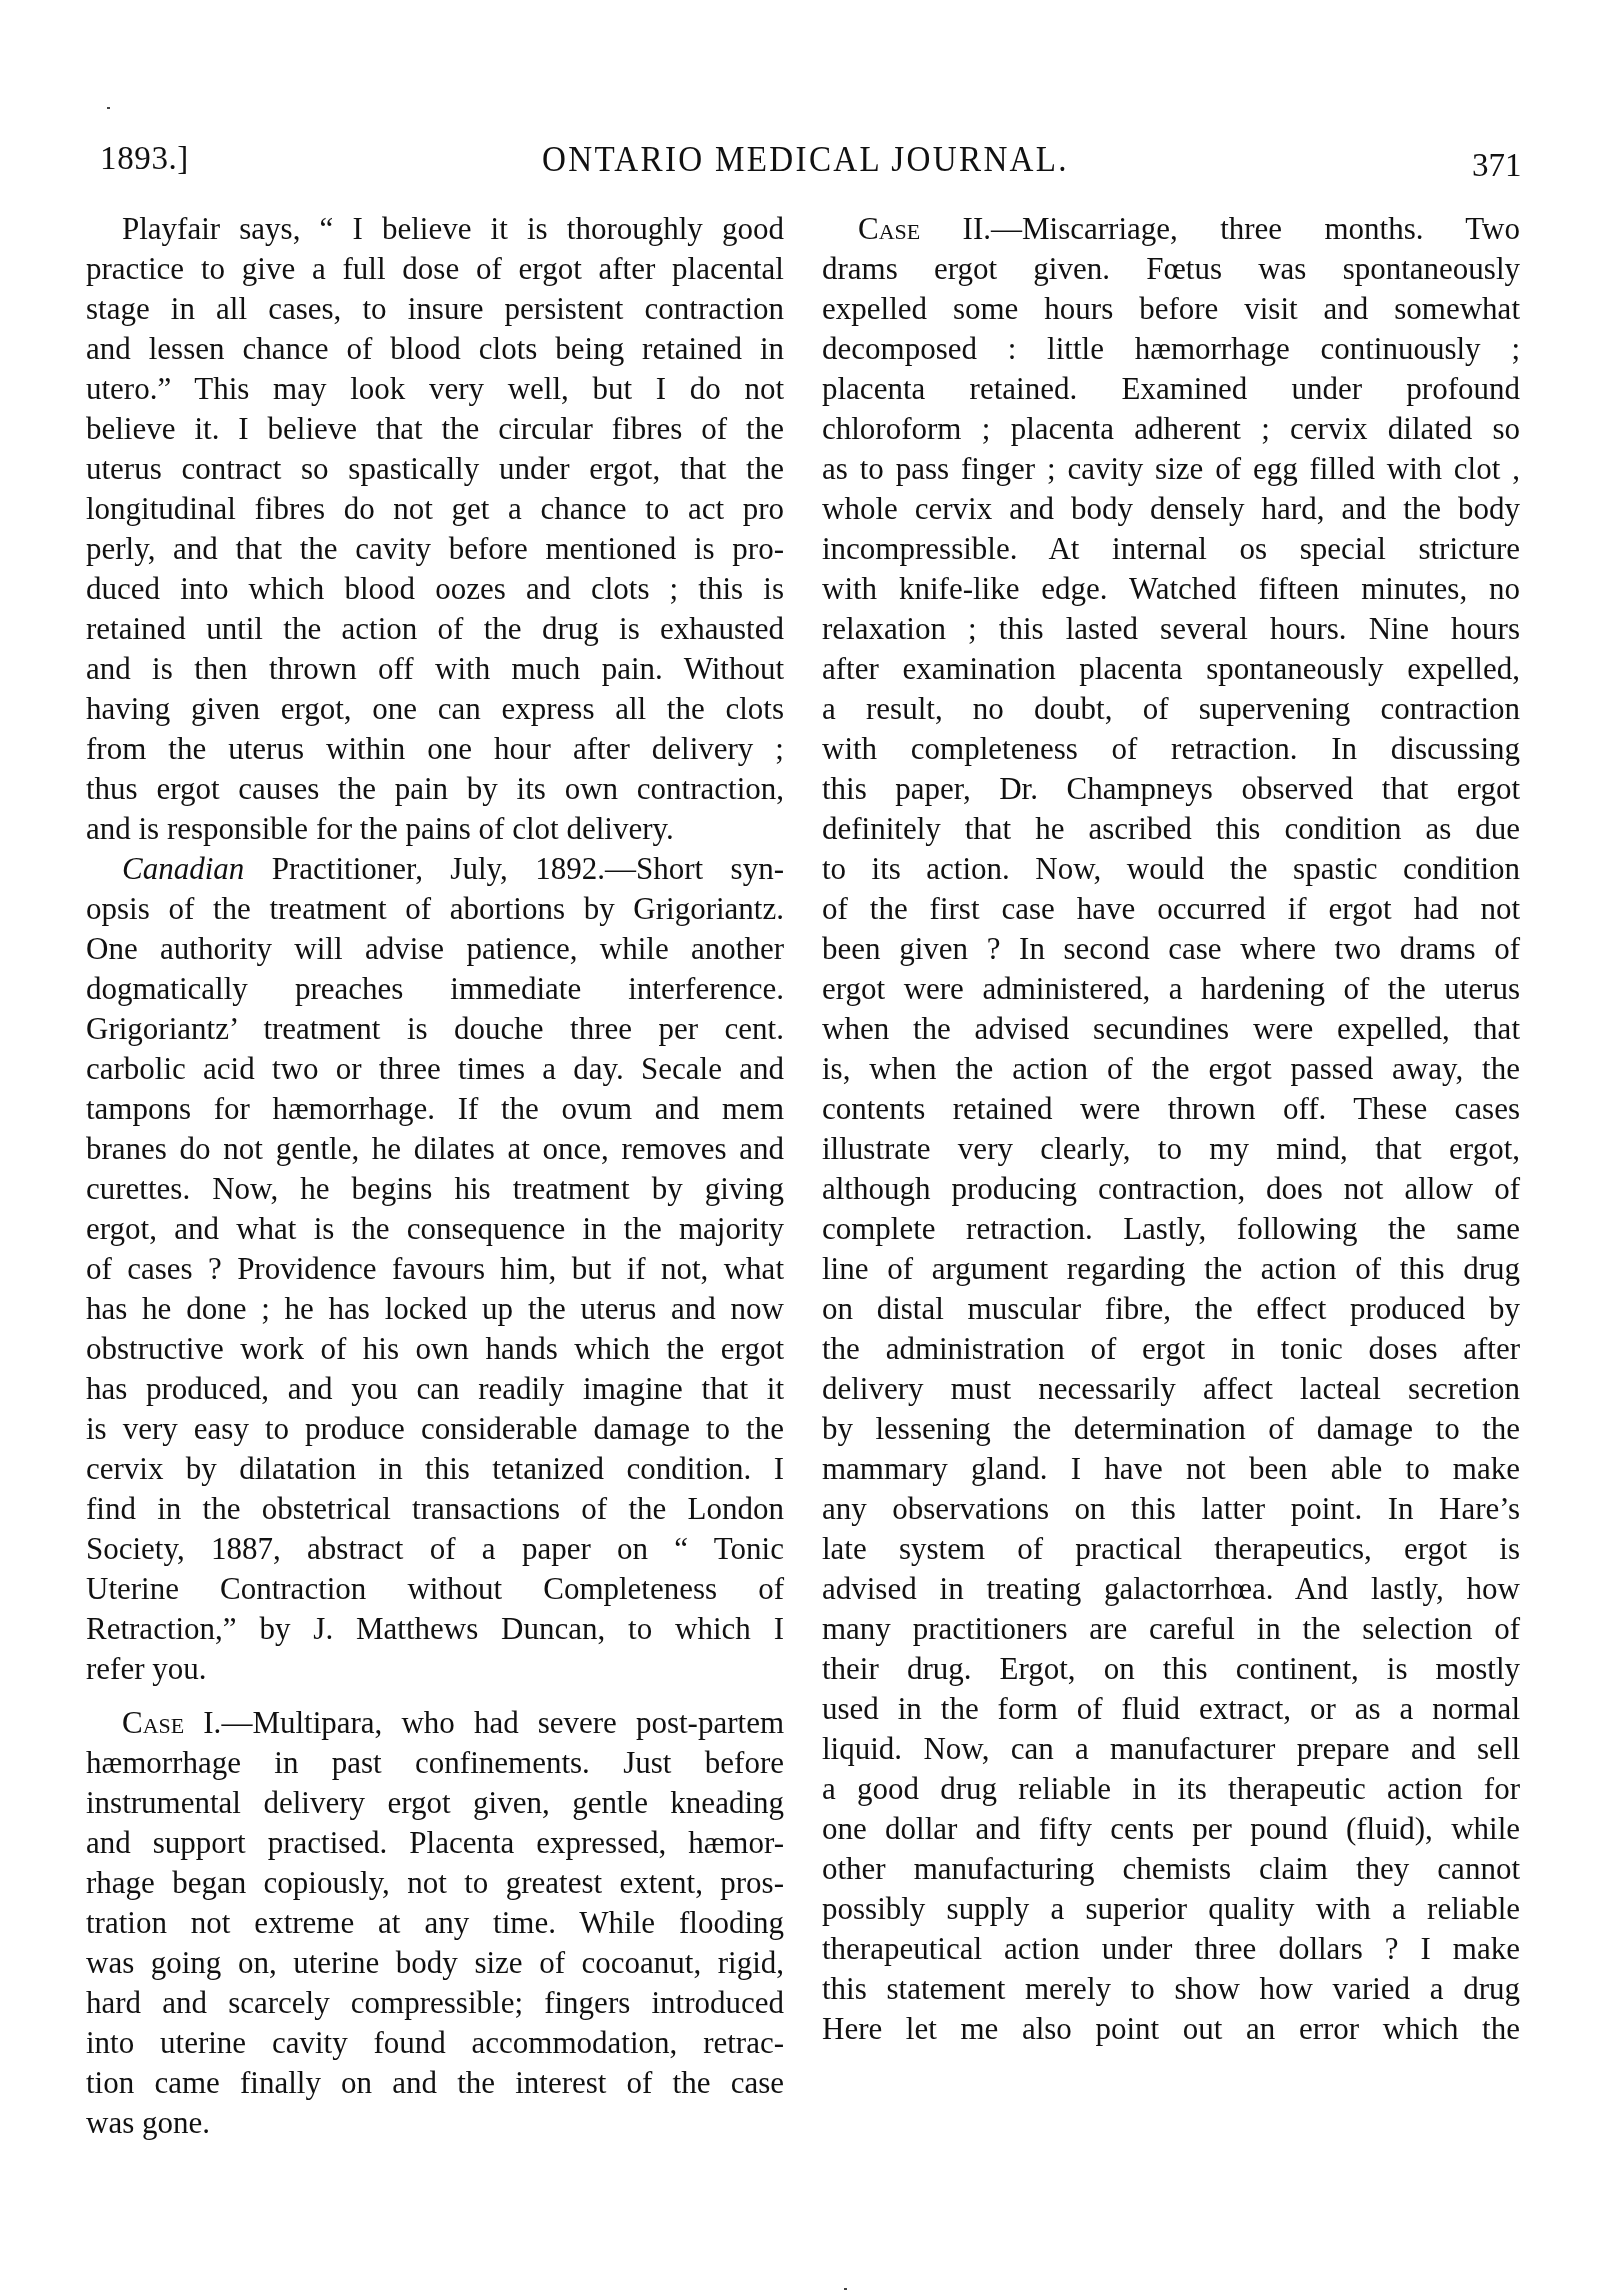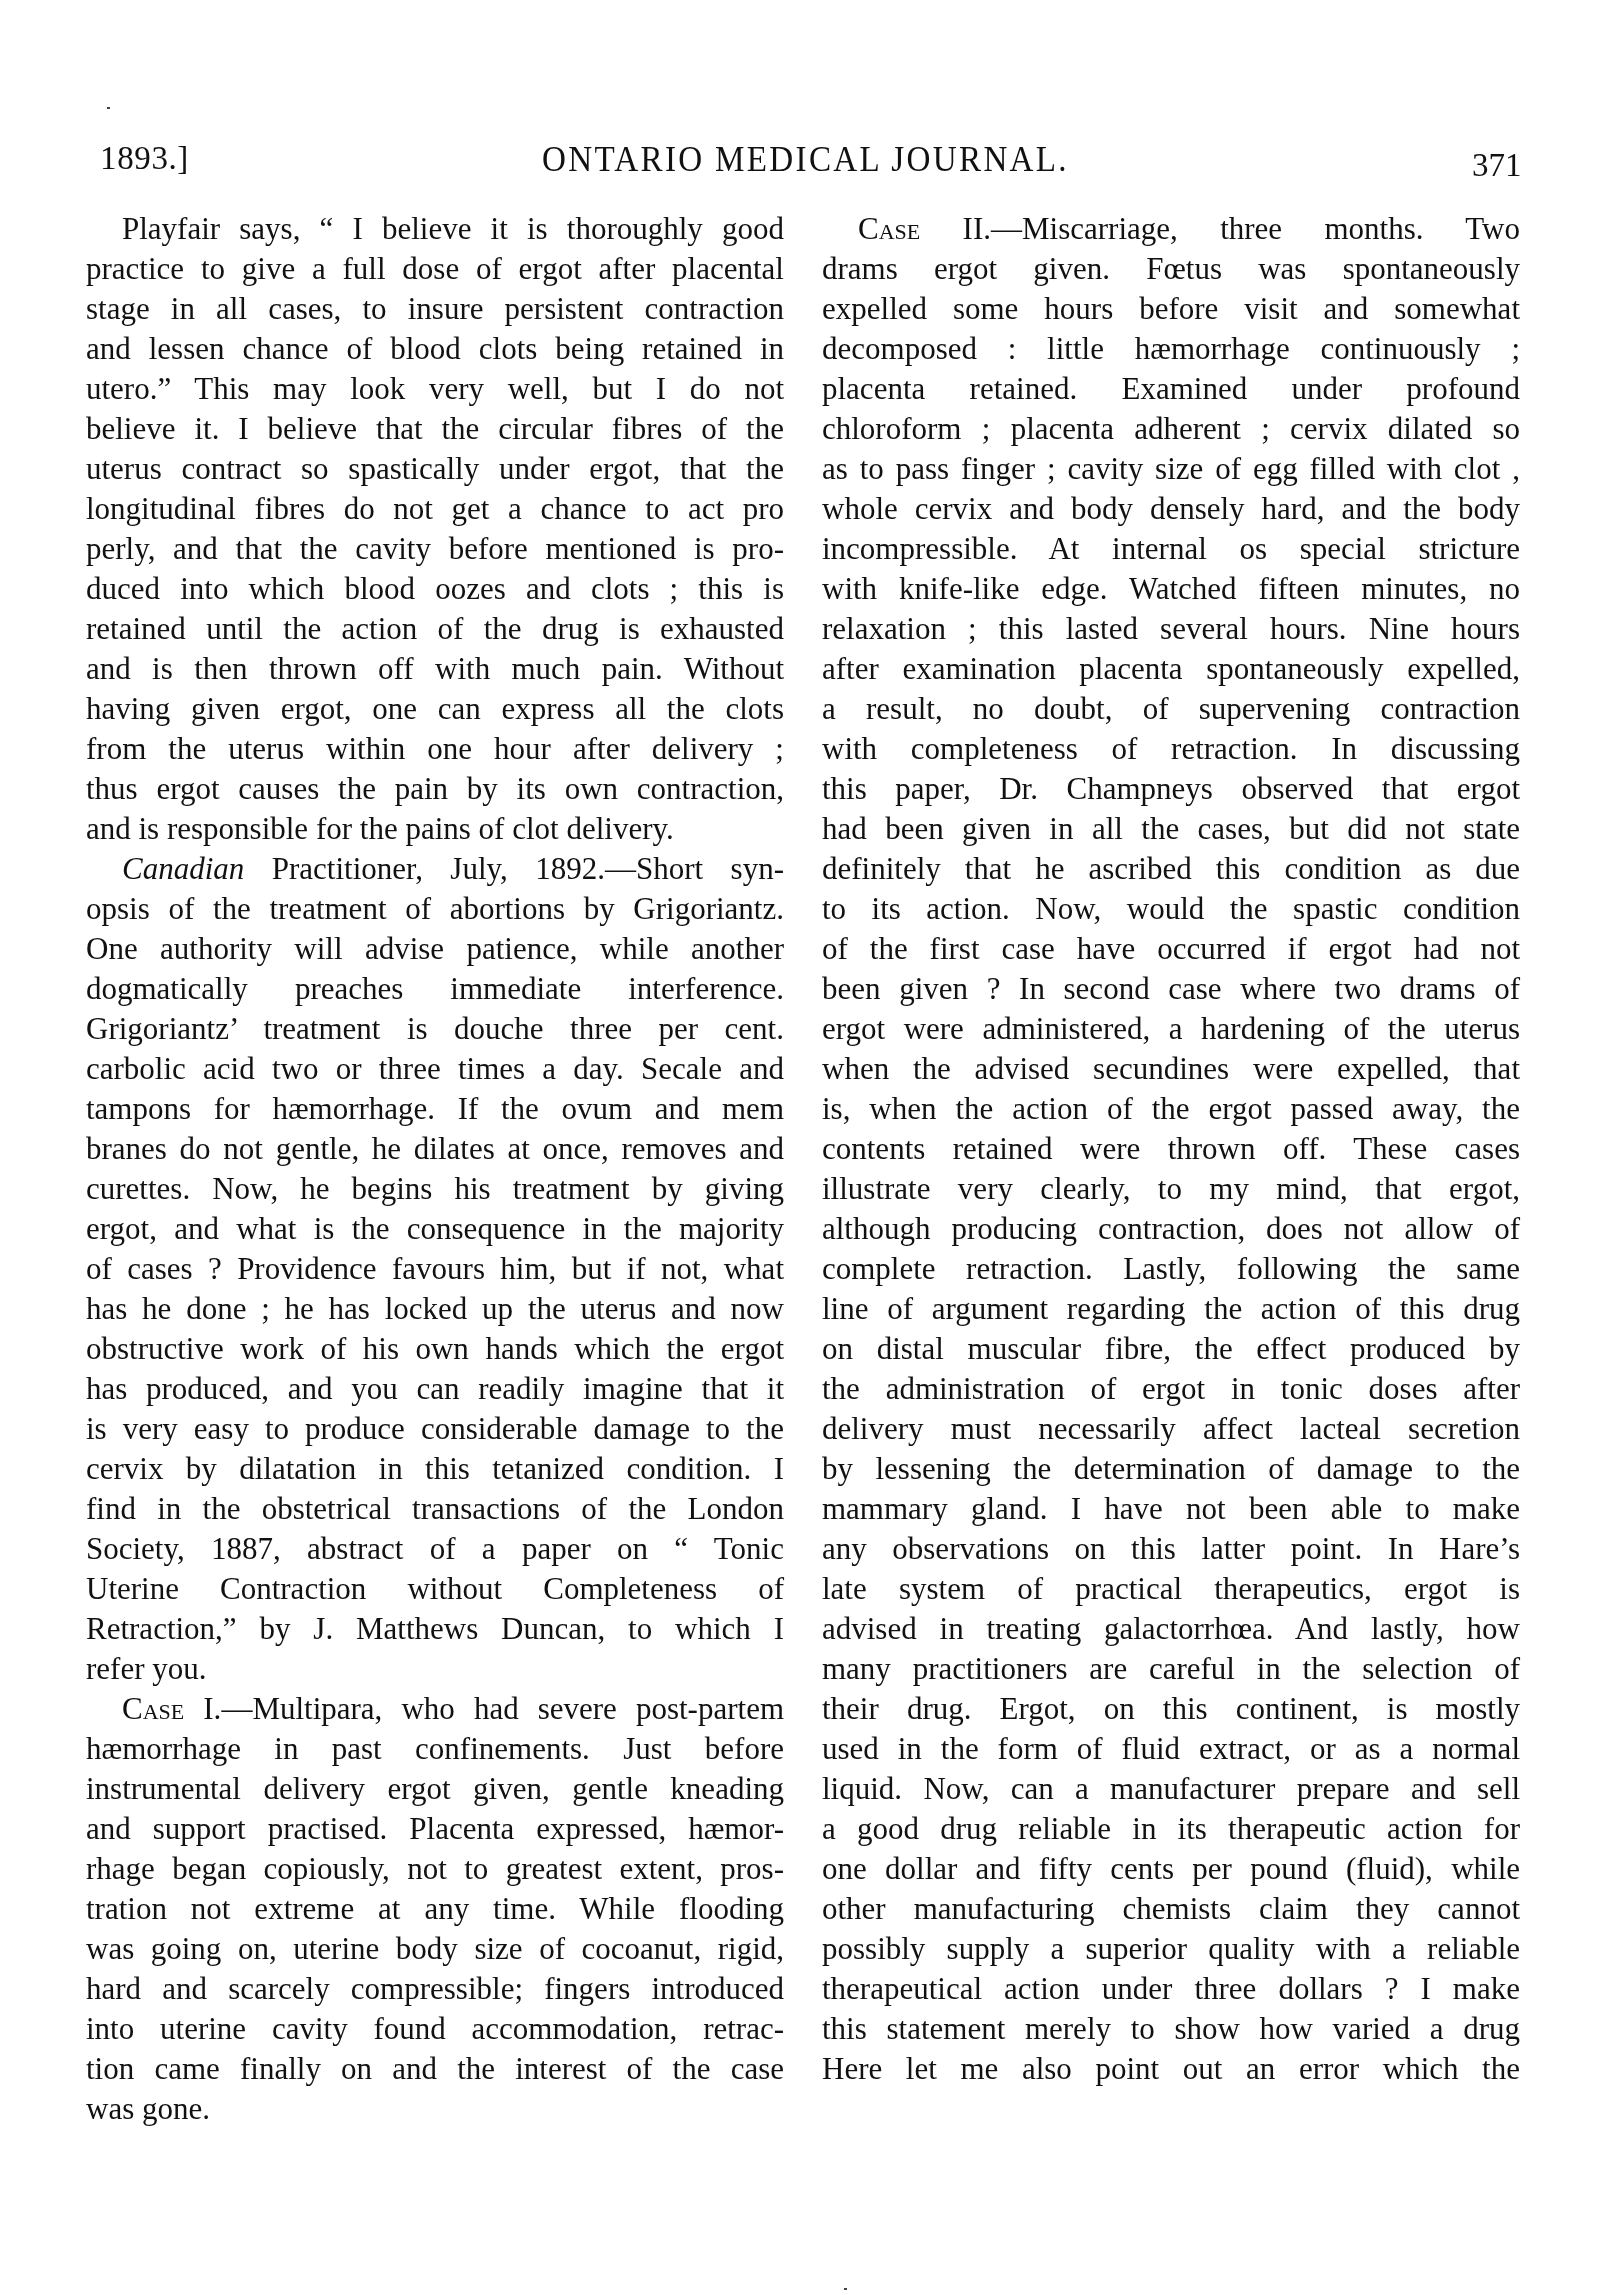--- a/index.html
+++ b/index.html
@@ -63,21 +63,21 @@
       height: 40px;
       line-height: 40px;
       font-size: 31px;
       white-space: nowrap;
       text-align: justify;
       text-align-last: justify;
       overflow: visible;
     }
     .line.indent { padding-left: 36px; }
     .line.last { text-align-last: left; }
-    .line.gap-before { }
+    .line.gap-before { margin-top: 14px; }
     .italic { font-style: italic; }
     .smallcaps { font-variant: small-caps; }
     .dot {
       position: absolute;
       width: 2.5px; height: 1.9px;
       background: #444;
     }
   </style>
 </head>
 <body>
@@ -150,21 +150,20 @@
     <span class="line">chloroform ; placenta adherent ; cervix dilated so</span>
     <span class="line">as to pass finger ; cavity size of egg filled with clot ,</span>
     <span class="line">whole cervix and body densely hard, and the body</span>
     <span class="line">incompressible. At internal os special stricture</span>
     <span class="line">with knife-like edge. Watched fifteen minutes, no</span>
     <span class="line">relaxation ; this lasted several hours. Nine hours</span>
     <span class="line">after examination placenta spontaneously expelled,</span>
     <span class="line">a result, no doubt, of supervening contraction</span>
     <span class="line">with completeness of retraction. In discussing</span>
     <span class="line">this paper, Dr. Champneys observed that ergot</span>
-    <span class="line">had been given in all the cases, but did not state</span>
     <span class="line">definitely that he ascribed this condition as due</span>
     <span class="line">to its action. Now, would the spastic condition</span>
     <span class="line">of the first case have occurred if ergot had not</span>
     <span class="line">been given ? In second case where two drams of</span>
     <span class="line">ergot were administered, a hardening of the uterus</span>
     <span class="line">when the advised secundines were expelled, that</span>
     <span class="line">is, when the action of the ergot passed away, the</span>
     <span class="line">contents retained were thrown off. These cases</span>
     <span class="line">illustrate very clearly, to my mind, that ergot,</span>
     <span class="line">although producing contraction, does not allow of</span>

